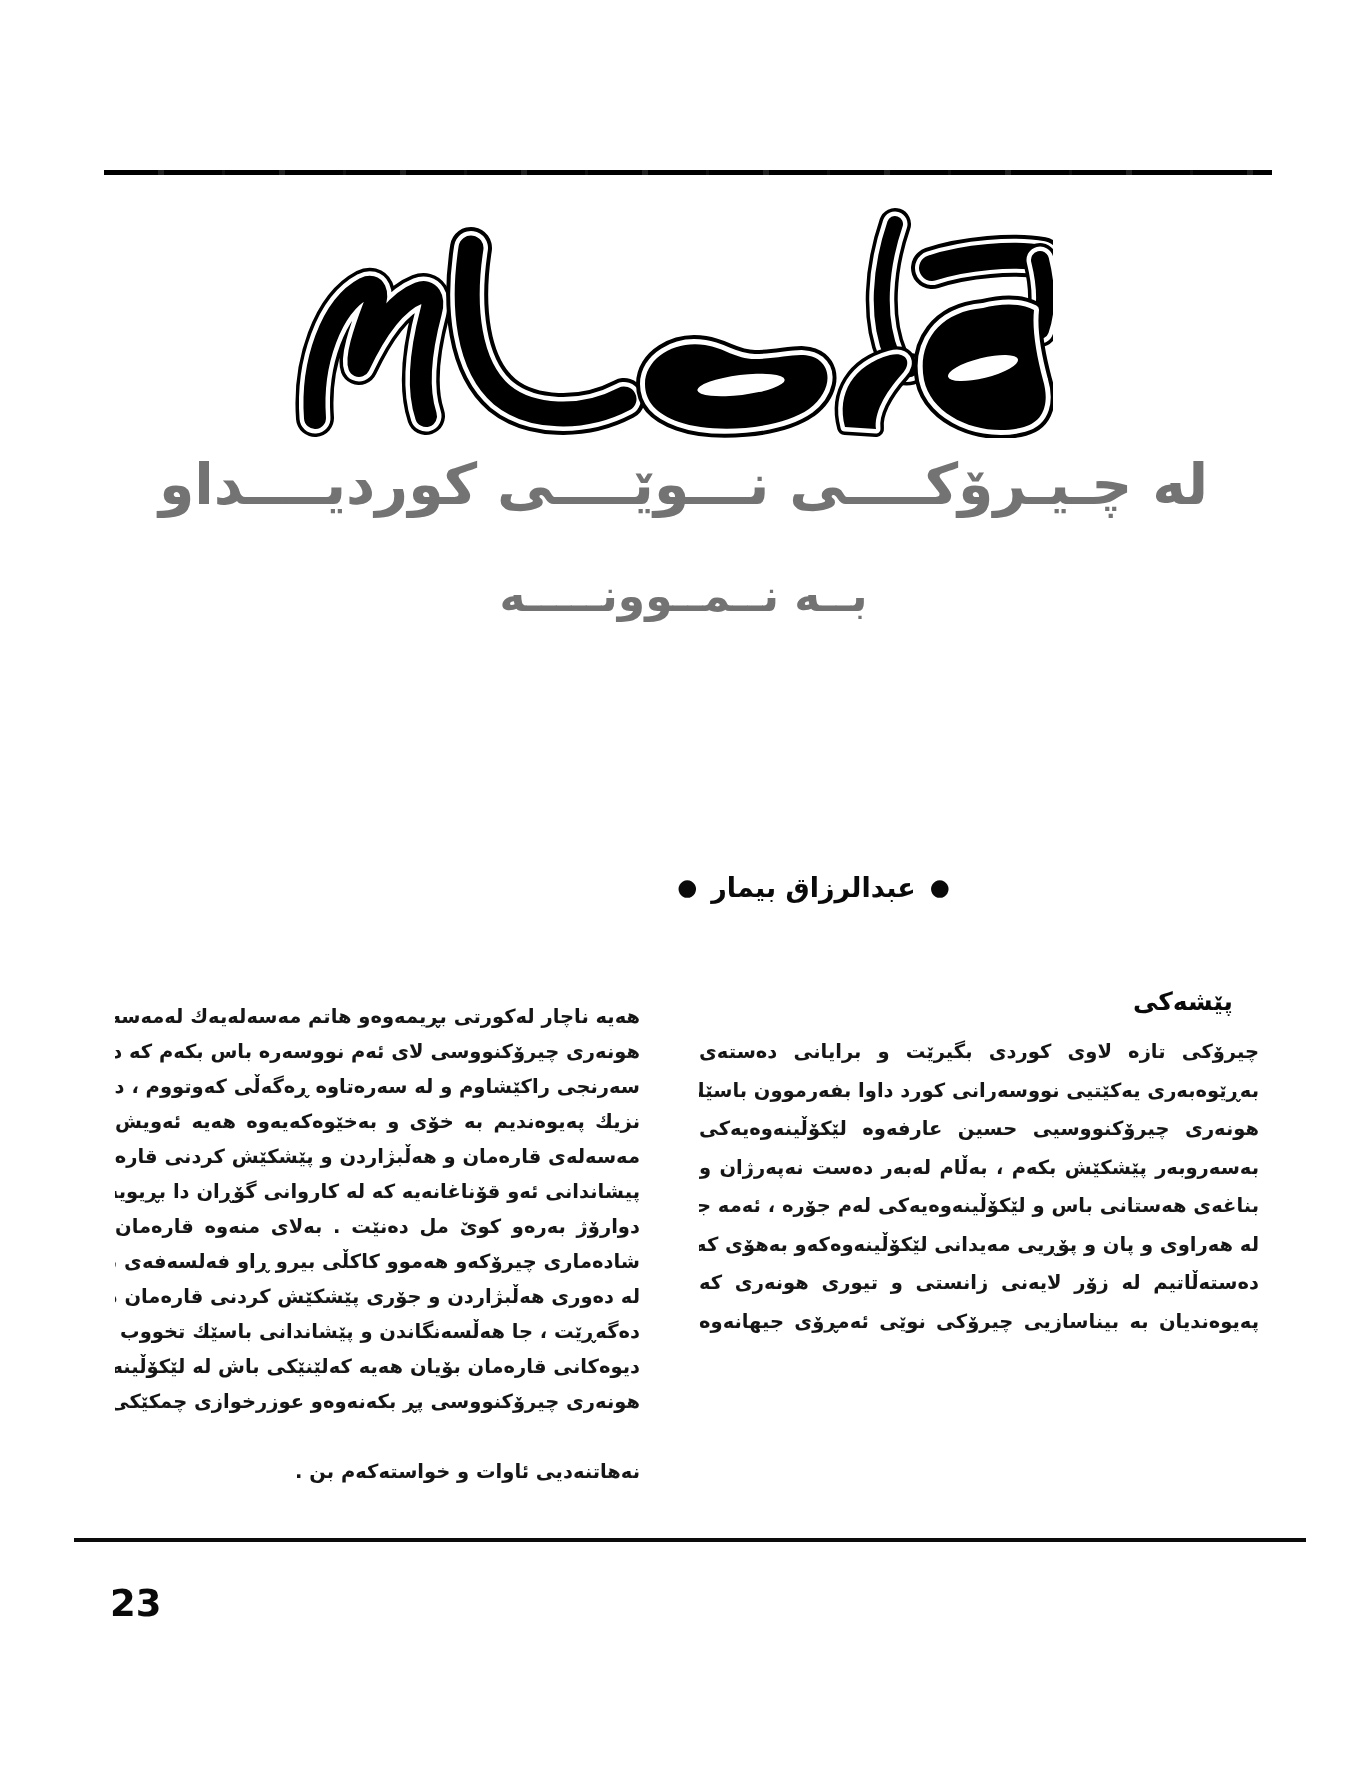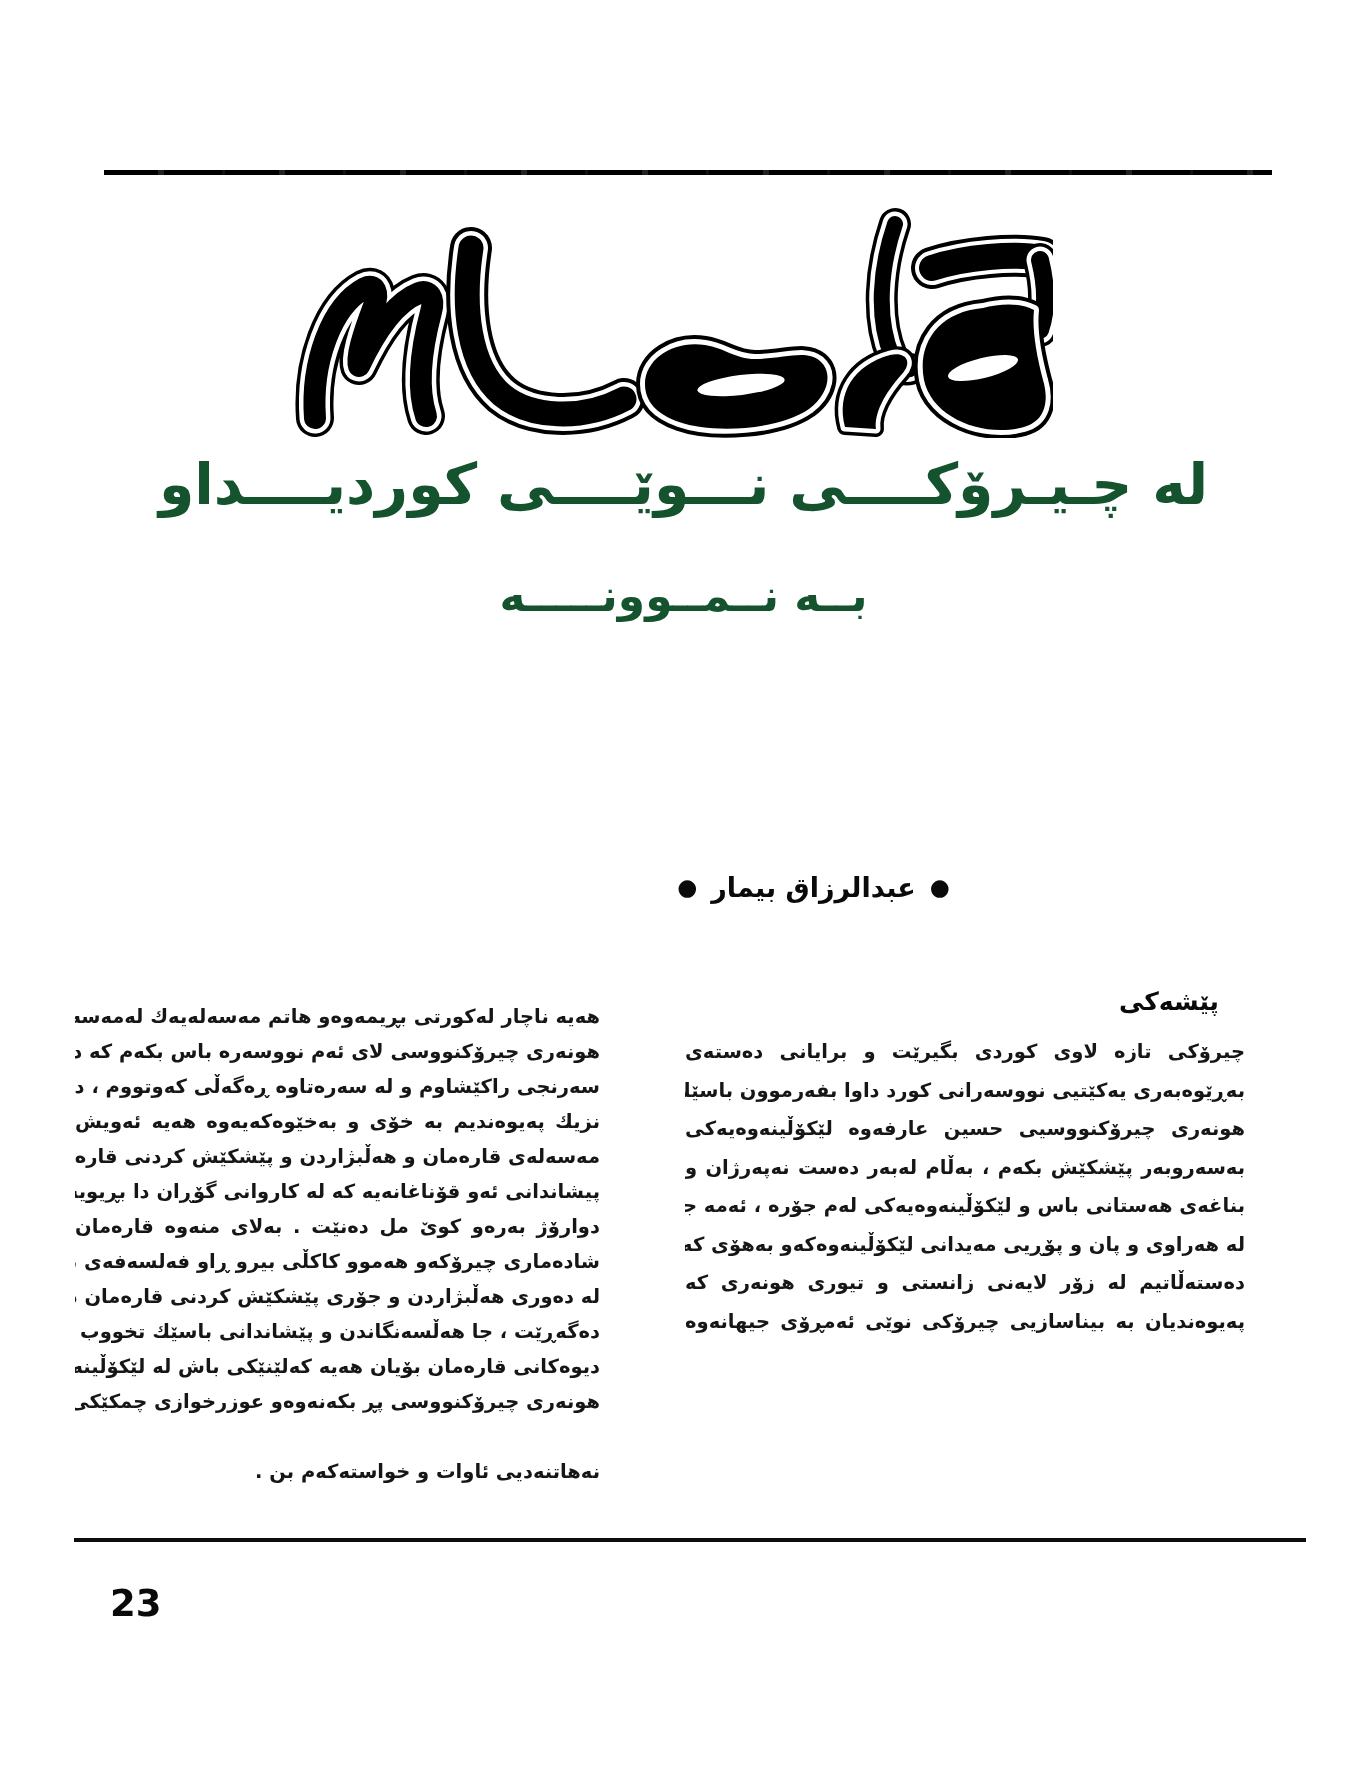--- a/index.html
+++ b/index.html
@@ -15,37 +15,37 @@
   .rule-top { left:104px; top:170px; width:1168px; height:5px;
     background:repeating-linear-gradient(90deg,#000 0 54px,#222 54px 60px,#000 60px 118px,#111 118px 121px);
   }
   .rule-bottom { left:74px; top:1538px; width:1232px; height:4px; }
 
   .masthead { position:absolute; left:283px; top:188px; width:770px; height:250px; }
 
   .title-block {
     position:absolute; left:0; top:428px; width:1367px;
     direction:rtl; text-align:center;
-    font-weight:bold; color:#14532d;
+    font-weight:bold; color:#737373;
   }
   .title-line { font-size:57px; line-height:112px; letter-spacing:0.5px; white-space:nowrap; }
   .title-line.small { font-size:44px; }
 
   .byline {
     position:absolute; top:872px; left:0; width:1367px;
     direction:rtl; text-align:center;
     transform:translateX(130px);
     font-size:27px; font-weight:bold; color:#0a0a0a;
   }
   .byline .bullet { font-size:23px; vertical-align:2px; margin:0 14px; }
 
   .columns {
-    position:absolute; top:985px; left:75px; width:1170px;
+    position:absolute; top:985px; left:89px; width:1170px;
     direction:rtl;
-    display:flex; gap:85px; align-items:flex-start;
+    display:flex; gap:59px; align-items:flex-start;
   }
   .col { flex:none; }
   .col-right { width:560px; }
   .col-left  { width:525px; margin-top:14px; }
 
   .intro-heading {
     font-size:25px; font-weight:bold; text-align:right;
     padding-right:26px; margin:0 0 14px 0; line-height:34px; color:#0a0a0a;
   }
   .body-line {

